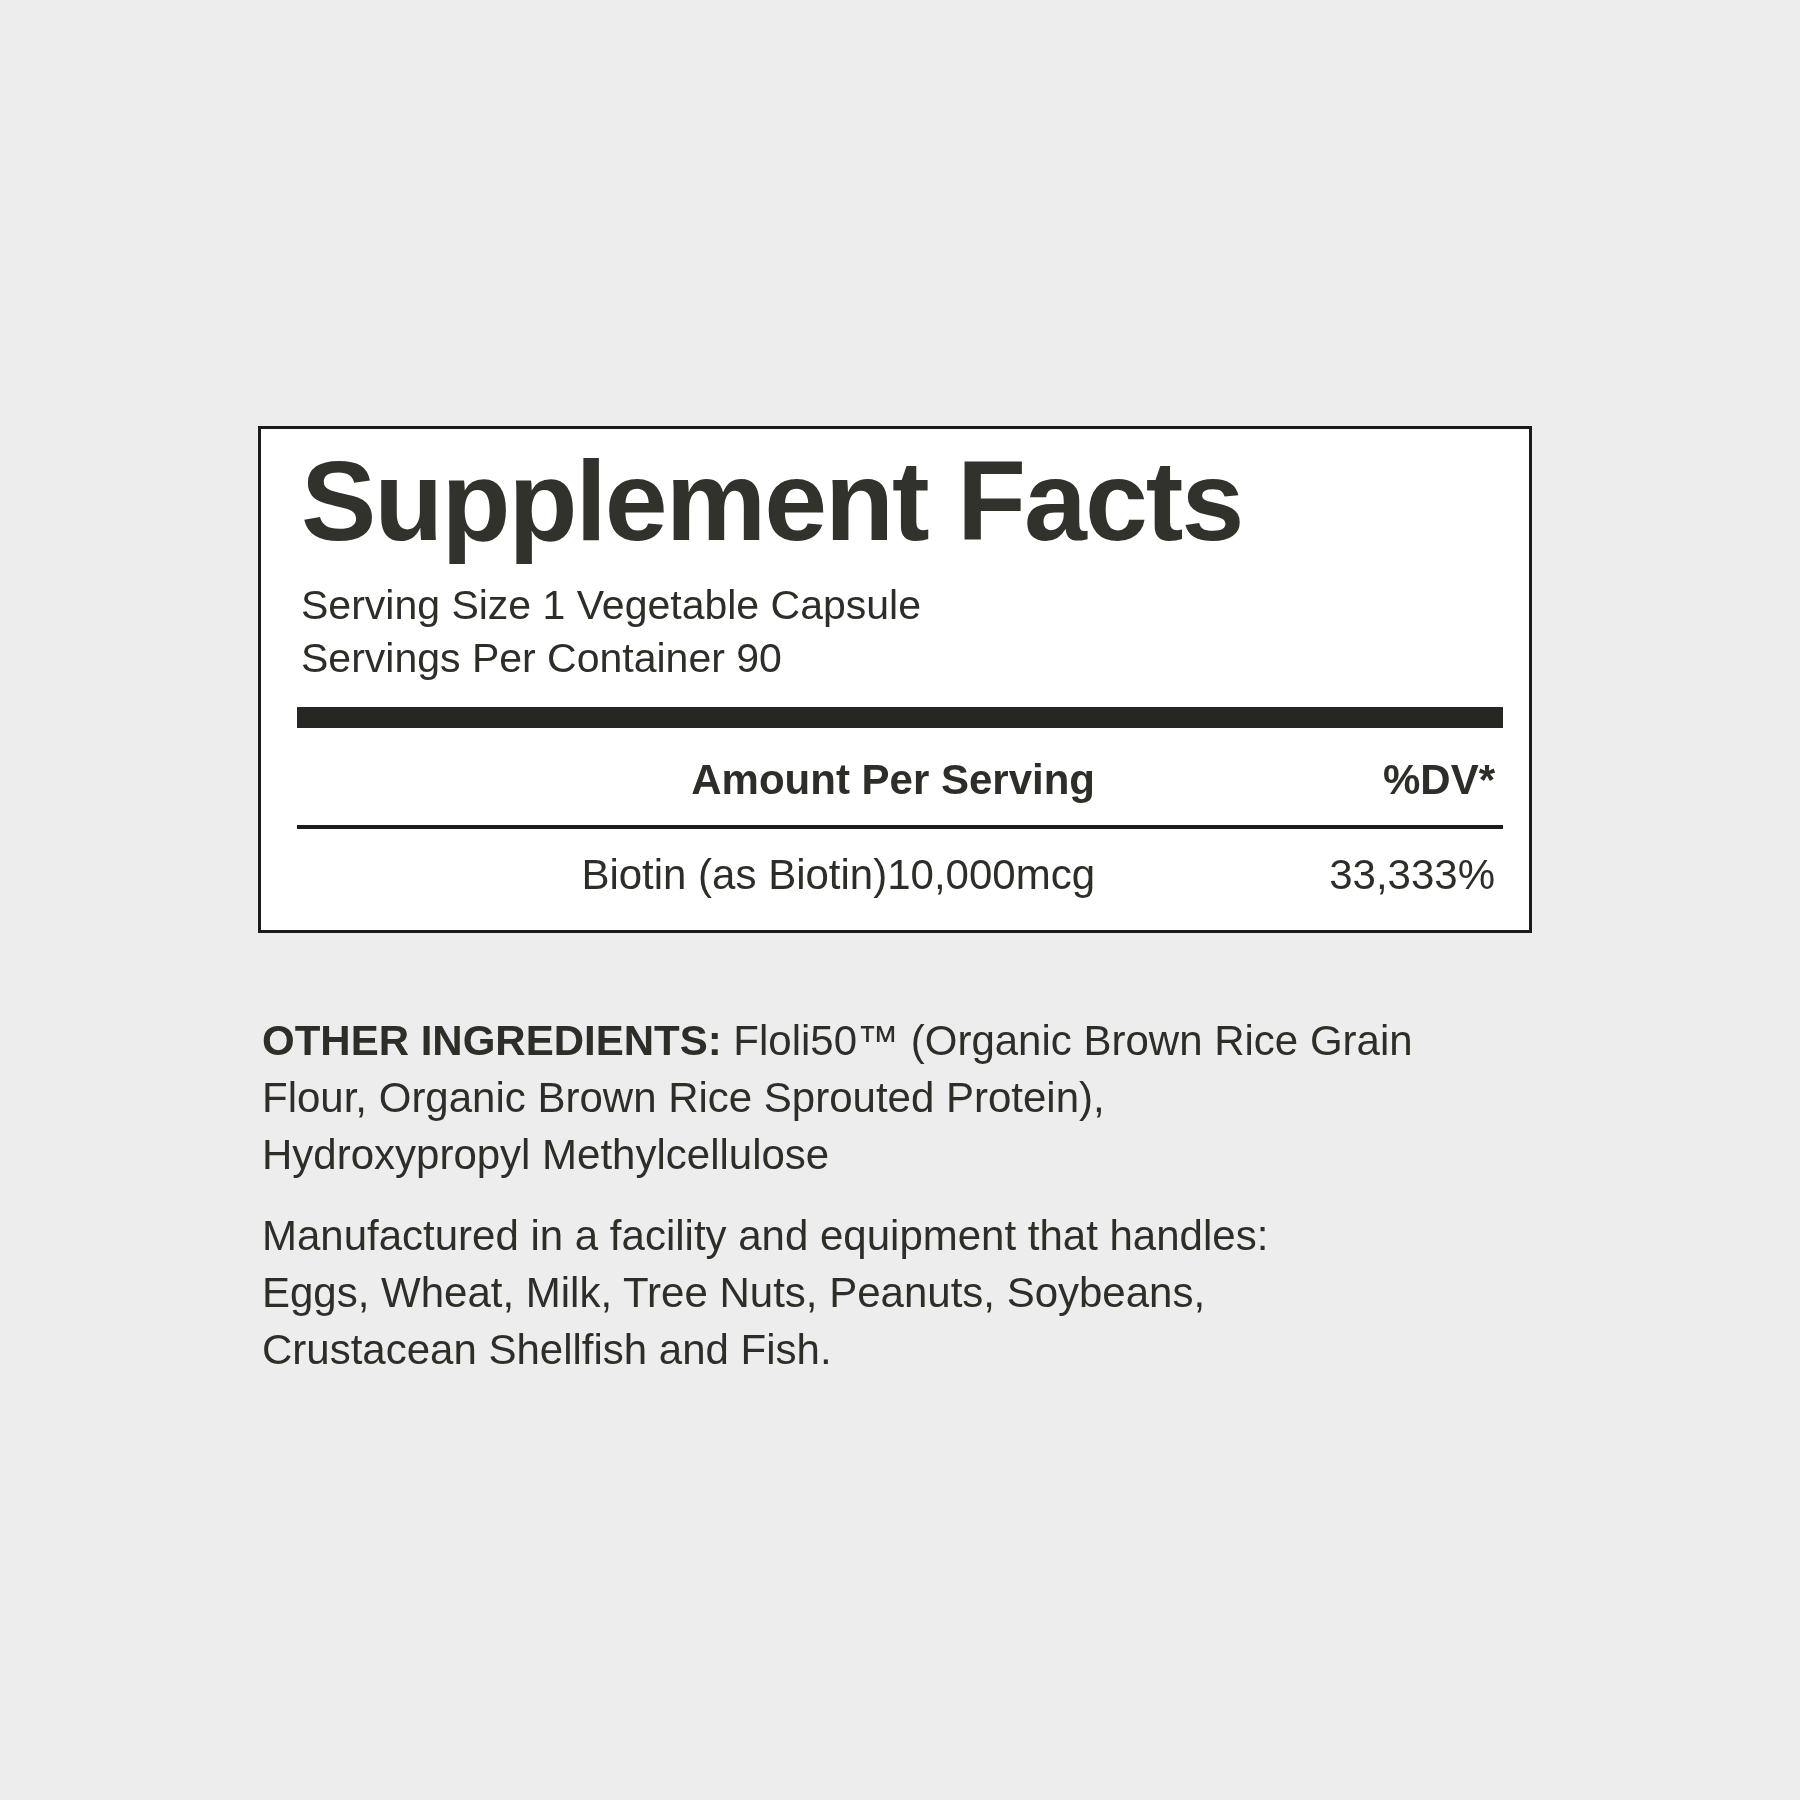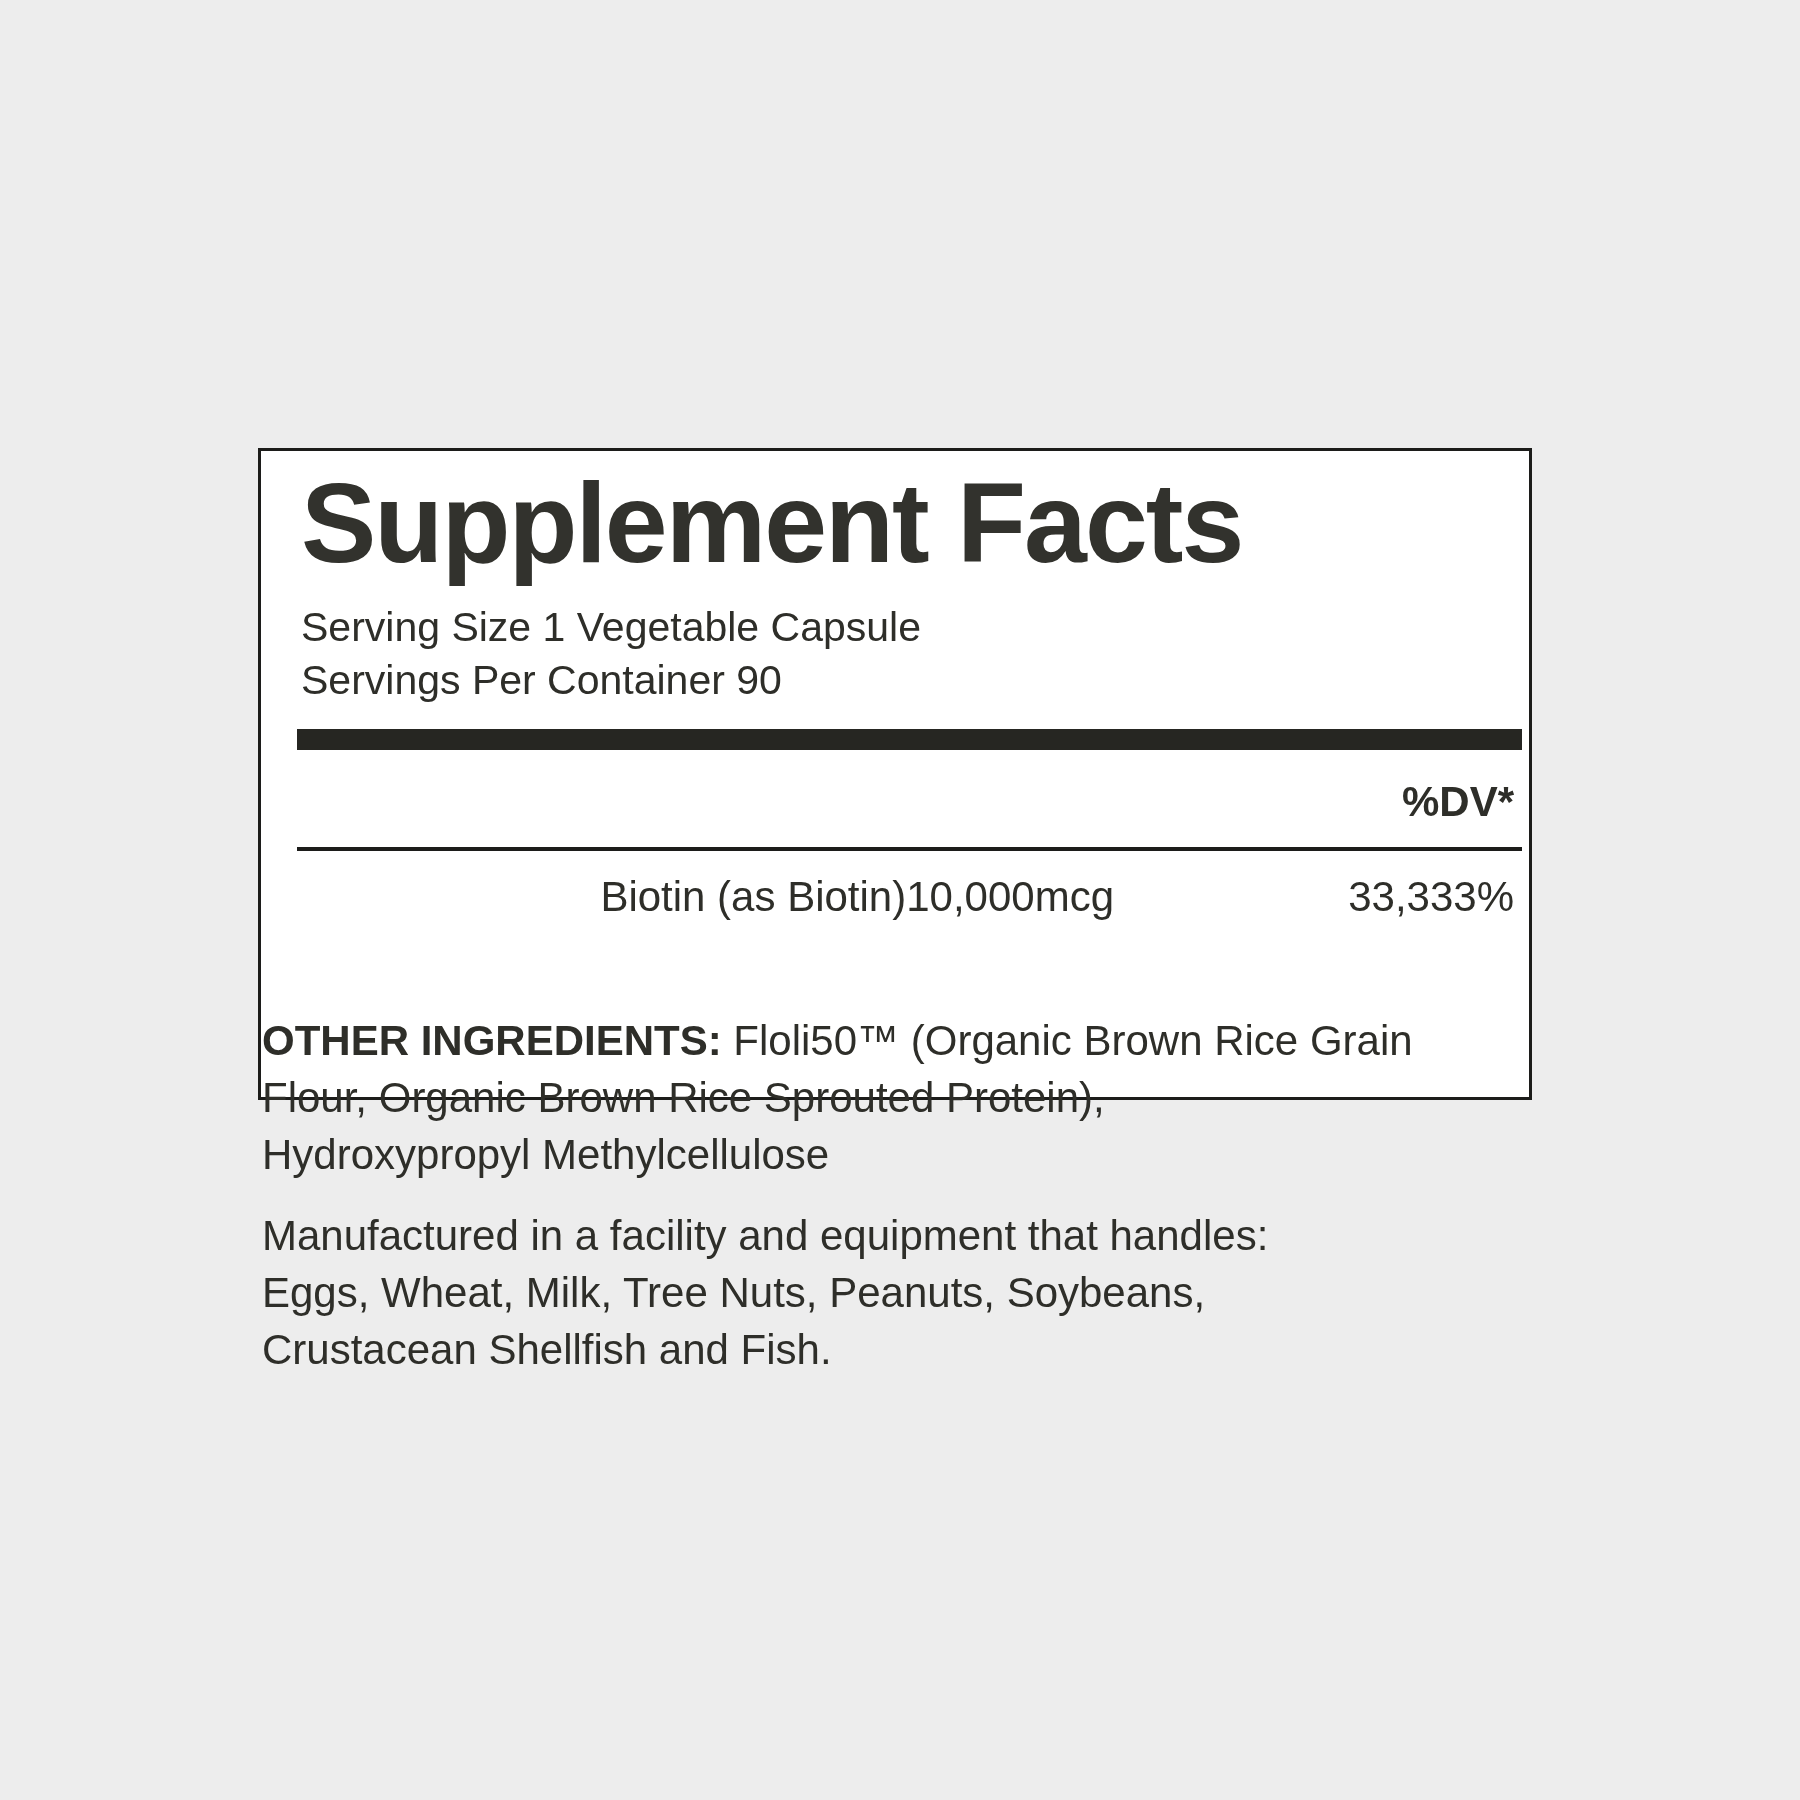--- a/index.html
+++ b/index.html
@@ -16,26 +16,26 @@
     height: 1800px;
     position: relative;
     background: var(--canvas_bg);
     font-family: "Liberation Sans", sans-serif;
     color: var(--ink);
     overflow: hidden;
   }
   .facts-box {
     position: absolute;
     left: 258px;
-    top: 448px;
+    top: 426px;
     width: 1274px;
-    height: 652px;
+    height: 507px;
     background: var(--panel_bg);
     border: 3px solid var(--rule);
-    padding: 0 15px 0 40px;
+    padding: 0 34px 0 40px;
   }
   .title {
     margin: 8px 0 0 0;
     font-size: 113px;
     line-height: 1.15;
     font-weight: 700;
     letter-spacing: -2px;
     color: #32322d;
     white-space: nowrap;
   }
@@ -89,20 +89,21 @@
     <h1 class="title">Supplement Facts</h1>
 
     <p class="serving-line first">Serving Size 1 Vegetable Capsule</p>
 
     <p class="serving-line">Servings Per Container 90</p>
 
     <div class="thick-bar"></div>
 
     <div class="row header-row">
       <span class="col-name"></span>
+      <span class="col-amount">Amount Per Serving</span>
       <span class="col-dv">%DV*</span>
     </div>
 
     <div class="thin-bar"></div>
 
     <div class="row nutrient-row">
       <span class="col-name">Biotin (as Biotin)</span>
       <span class="col-amount">10,000mcg</span>
       <span class="col-dv">33,333%</span>
     </div>

